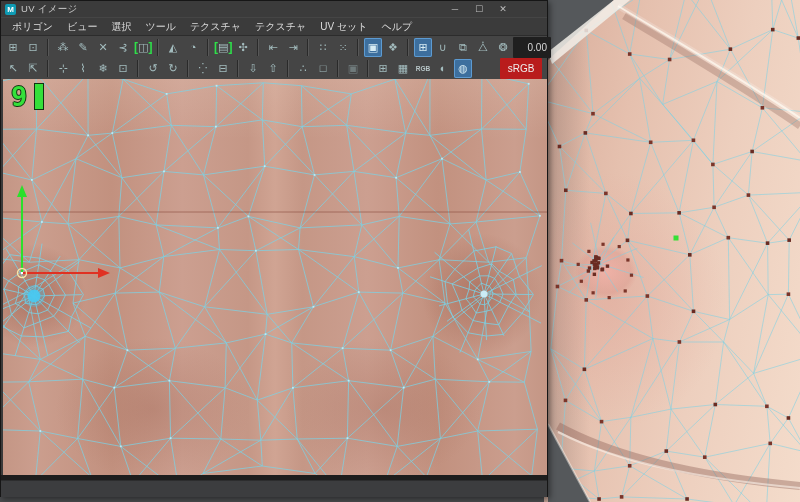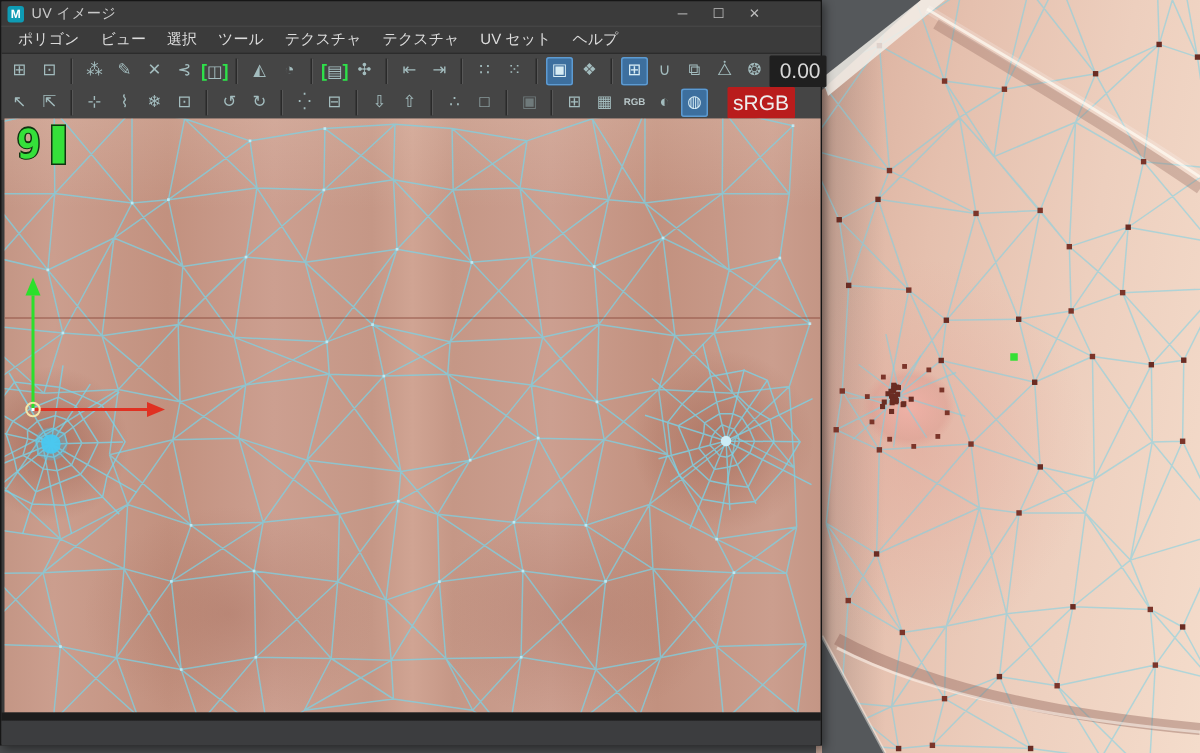--- a/index.html
+++ b/index.html
@@ -30,22 +30,22 @@
   .toolbar{position:absolute;left:0;top:34px;right:0;height:44px;background:#454545;border-top:1px solid #2c2c2c;}
   .tb-row{position:absolute;left:2px;right:2px;height:21px;display:flex;align-items:center;}
   .tb-row.r1{top:1px;} .tb-row.r2{top:22px;}
   .tb-icon{width:18px;height:19px;margin:0 1px;color:#a3bcbe;font-size:11px;line-height:19px;text-align:center;
     border-radius:2px;flex:0 0 auto;overflow:hidden;}
   .tb-icon.active-blue{background:#3d6f9e;box-shadow:inset 0 0 0 1px #5d9bd2;color:#d7ecf4;}
   .tb-icon.dim{opacity:.45;}
   .tb-icon .gb{color:#2ee04a;font-weight:bold;font-style:normal;font-size:12px;}
   .tb-icon.small-text{font-size:6.5px;font-weight:bold;letter-spacing:0;color:#b8c6c8;}
   .tb-sep{width:1px;height:17px;background:#2a2a2a;border-right:1px solid #575757;margin:0 4px;flex:0 0 auto;}
-  .tb-field{margin-left:auto;flex:0 0 auto;background:#1f1f1f;color:#d8d8d8;font-size:14px;line-height:15px;
-    height:15px;padding:3px 4px;min-width:30px;text-align:right;border-radius:1px;margin-right:15px;}
+  .tb-field{margin-left:auto;flex:0 0 auto;background:#1f1f1f;color:#d8d8d8;font-size:10px;line-height:15px;
+    height:15px;padding:3px 4px;min-width:30px;text-align:right;border-radius:1px;margin-right:3px;}
   .tb-field.select{background:#b91c1c;color:#eee;text-align:center;min-width:34px;}
 
   #uvcanvas{position:absolute;left:2px;top:78px;width:544px;height:396px;overflow:hidden;
     background:
       radial-gradient(72px 72px at 31px 217px, rgba(143,78,60,.55), rgba(143,78,60,0) 72%),
       radial-gradient(84px 84px at 479px 215px, rgba(148,84,65,.5), rgba(148,84,65,0) 72%),
       radial-gradient(130px 95px at 150px 330px, rgba(152,92,75,.30), rgba(152,92,75,0) 75%),
       radial-gradient(130px 95px at 380px 330px, rgba(152,92,75,.28), rgba(152,92,75,0) 75%),
       linear-gradient(180deg, rgba(233,206,190,.22) 0, rgba(233,206,190,0) 60px),
       linear-gradient(90deg,#c49685 0%,#cb9e8e 6%,#c2917f 20%,#cc9f90 33%,#c59786 45%,#d0a493 50%,#c59786 55%,#cc9f90 67%,#c2917f 80%,#cb9e8e 94%,#c49685 100%);}

